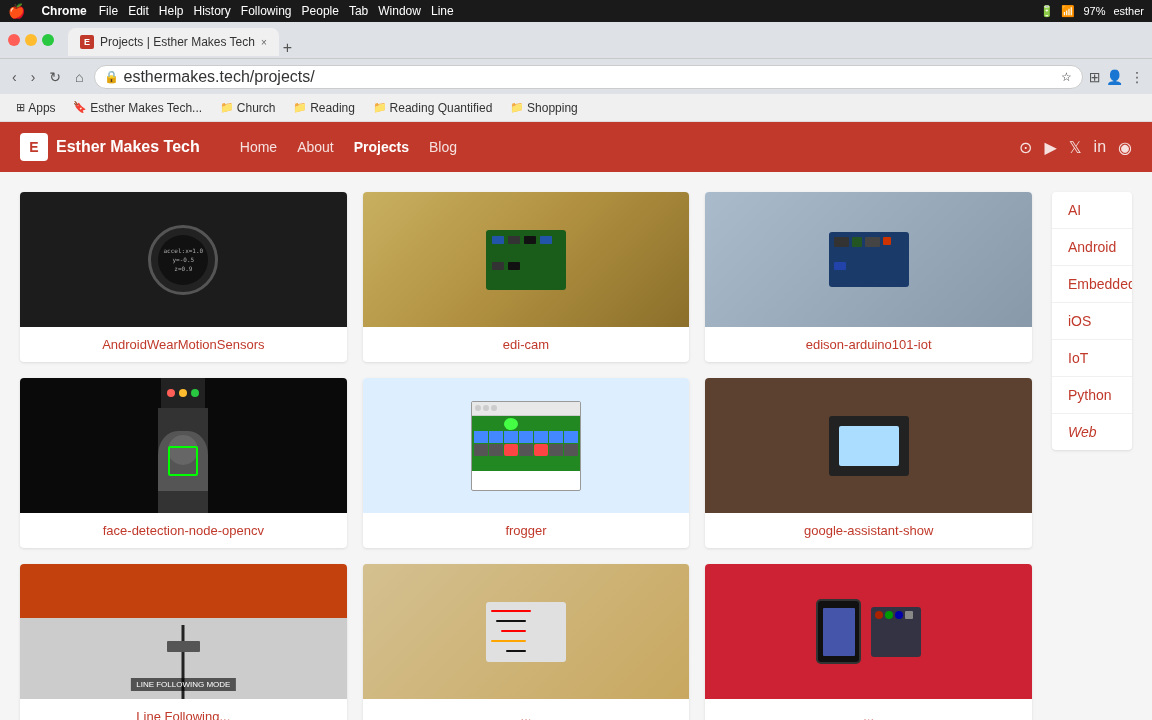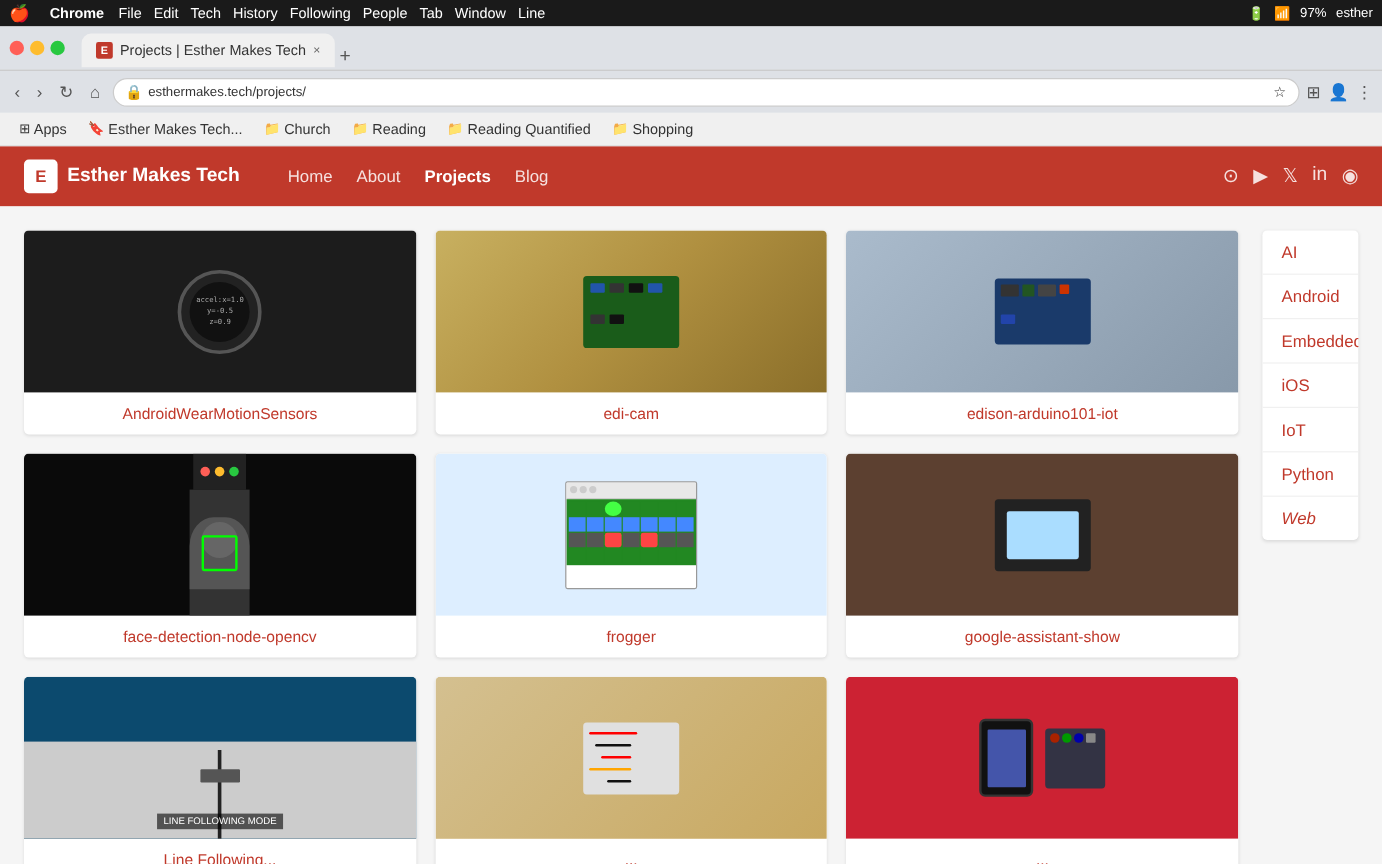--- a/index.html
+++ b/index.html
@@ -77,21 +77,21 @@
       border: 1px solid #ccc;
       border-radius: 12px;
       height: 24px;
       display: flex;
       align-items: center;
       padding: 0 10px;
       font-size: 12px;
       color: #333;
       gap: 4px;
     }
-    .url-text { flex: 1; font-size: 11px; }
+    .url-text { flex: 1; font-size: 16px; }
     .address-bar-actions { display: flex; gap: 6px; }
     .addr-icon { font-size: 14px; color: #555; cursor: pointer; }
 
     
     .bookmarks-bar {
       background: #f0f0f0;
       height: 28px;
       display: flex;
       align-items: center;
       padding: 0 8px;
@@ -313,21 +313,21 @@
   </style>
 </head>
 <body>
 
 <div class="menubar">
   <span class="menubar-apple">🍎</span>
   <span class="menubar-app">Chrome</span>
   <div class="menubar-items">
     <span>File</span>
     <span>Edit</span>
-    <span>Tech</span>
+    <span>Help</span>
     <span>History</span>
     <span>Following</span>
     <span>People</span>
     <span>Tab</span>
     <span>Window</span>
     <span>Line</span>
   </div>
   <div class="menubar-right">
     <span>🔋</span>
     <span>📶</span>
@@ -536,21 +536,21 @@
     <div class="project-card">
       <div class="img-placeholder gadget-img">
         <div class="gadget-device">
           <div class="gadget-screen"></div>
         </div>
       </div>
       <div class="project-title">google-assistant-show</div>
     </div>
 
     <div class="project-card">
-      <div class="img-placeholder line-img" style="background:#0c4a6e;">
+      <div class="img-placeholder line-img" style="background:#c2410c;">
         <div class="line-floor"></div>
         <div class="line-black"></div>
         <div class="line-robot"></div>
         <div class="line-label">LINE FOLLOWING MODE</div>
       </div>
       <div class="project-title">Line Following...</div>
     </div>
 
     <div class="project-card">
       <div class="img-placeholder breadboard-img">

